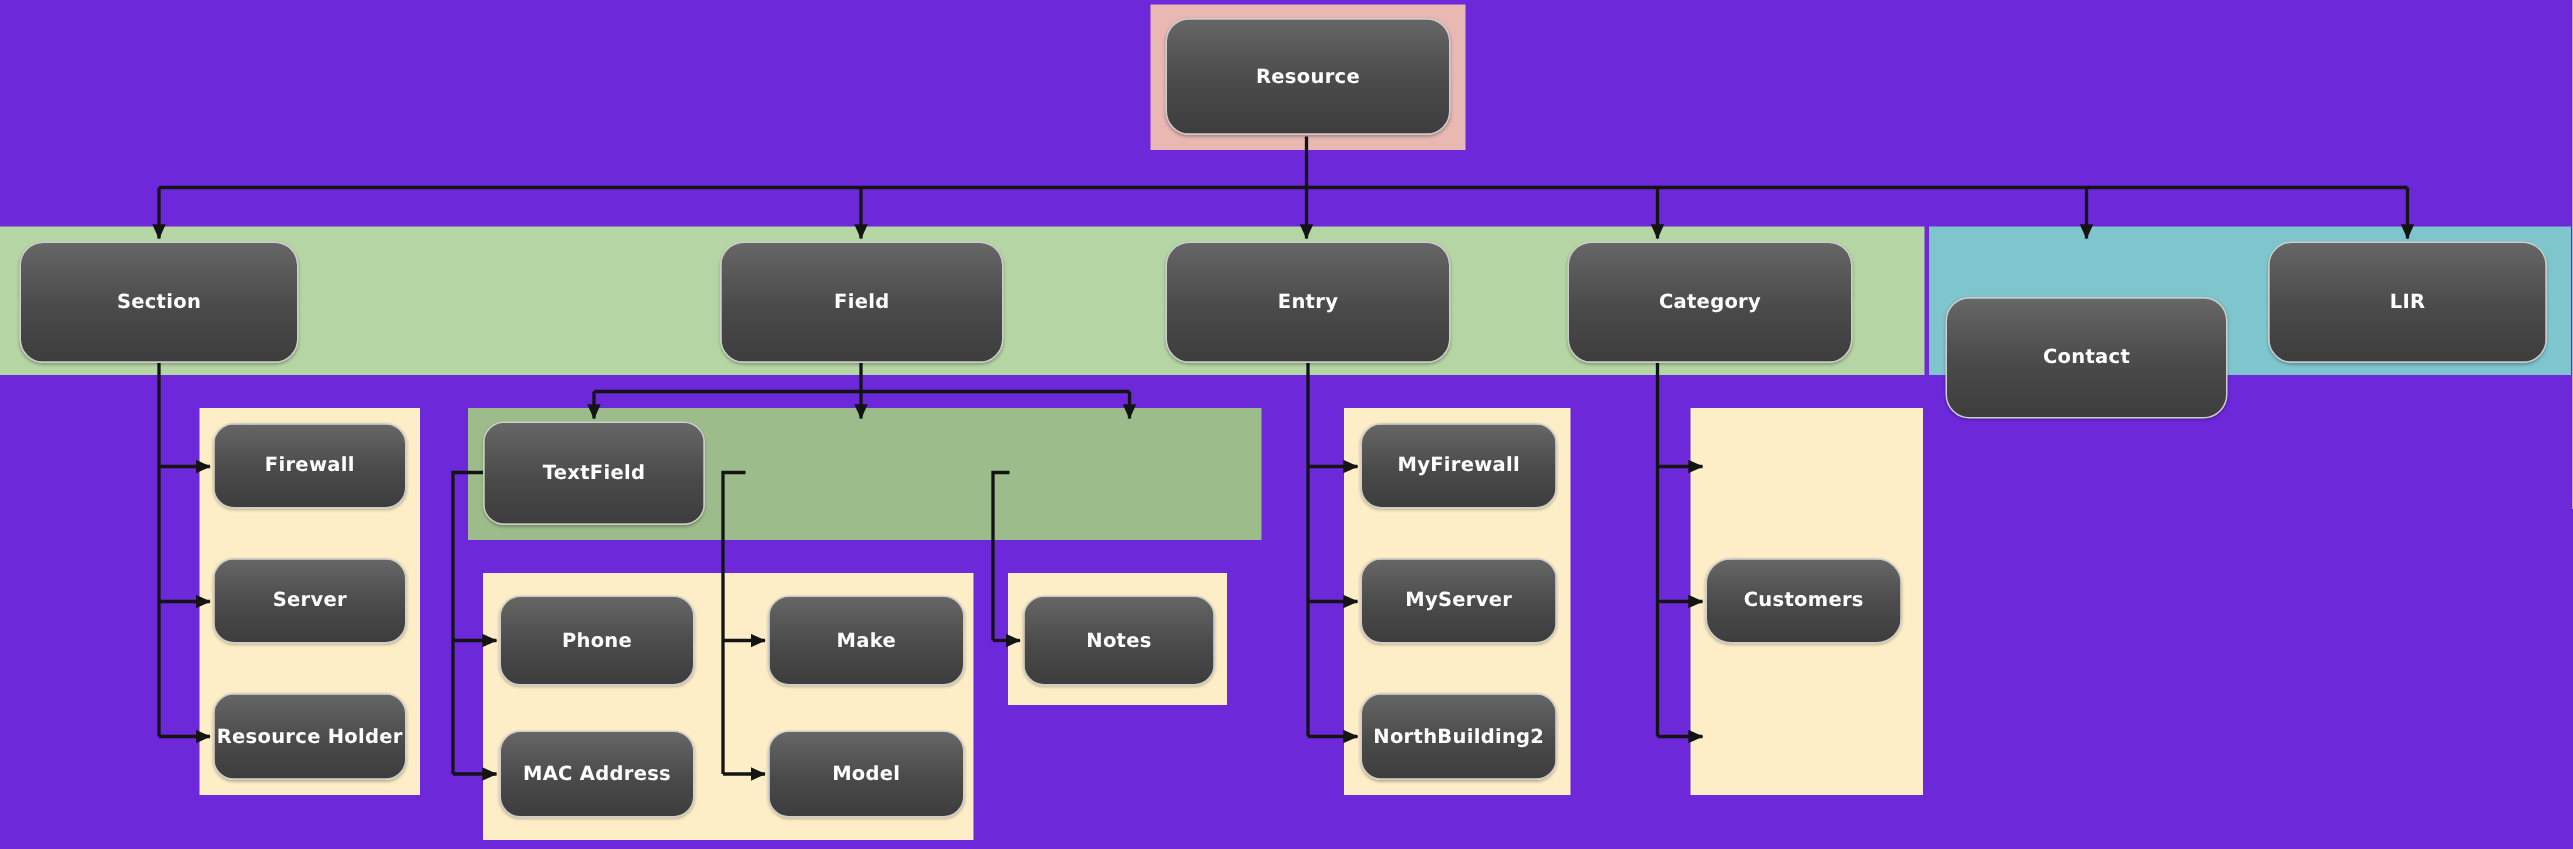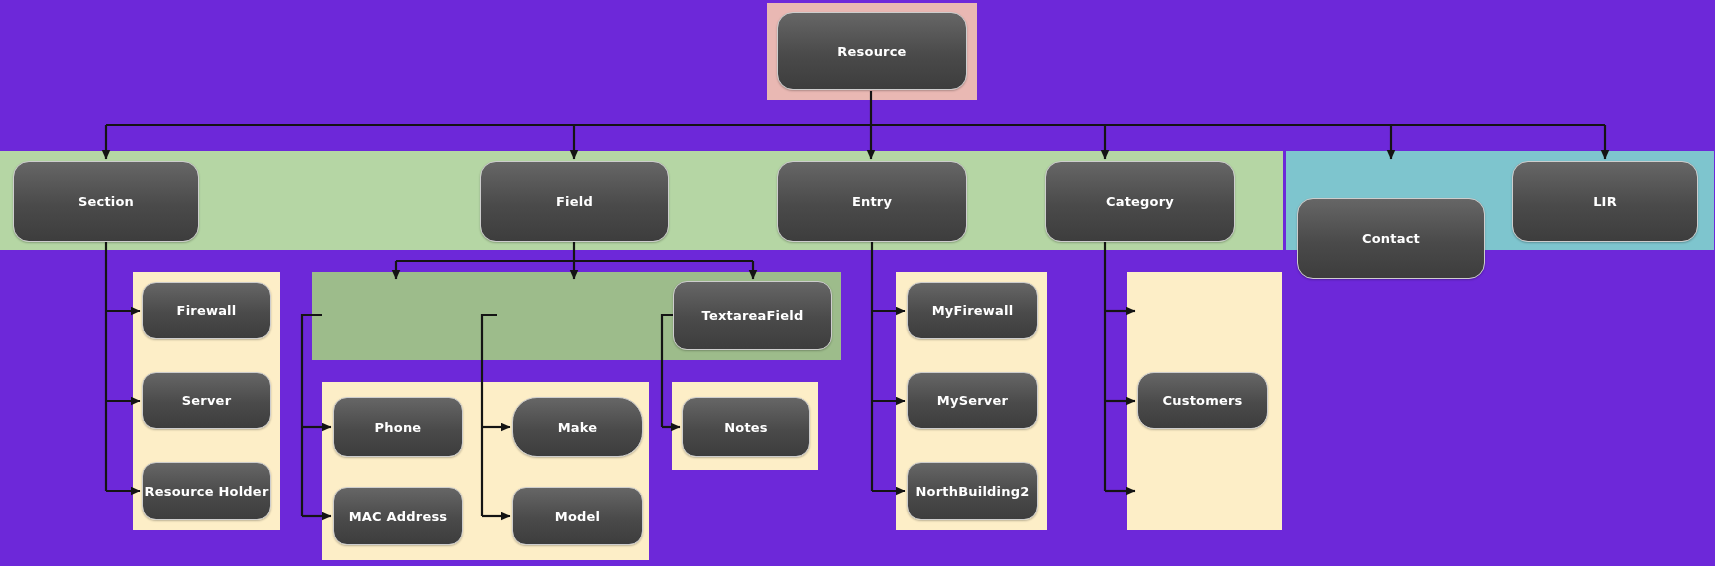--- a/index.html
+++ b/index.html
@@ -105,41 +105,41 @@
   <div class="node lvl2" style="left:1010px;top:161px;width:190px;height:81px;margin-left:35px;">
       <span>Category</span>
     </div>
   <div class="node lvl2" style="left:1297px;top:161px;width:188px;height:81px;margin-top:37px;">
       <span>Contact</span>
     </div>
   <div class="node lvl2" style="left:1512px;top:161px;width:186px;height:81px;">
       <span>LIR</span>
     </div>
 
-  <div class="node" style="left:673px;top:281px;width:159px;height:69px;">
-      <span>TextareaField</span>
+  <div class="node" style="left:322px;top:281px;width:148px;height:69px;">
+      <span>TextField</span>
     </div>
 
   <div class="node" style="left:142px;top:282px;width:129px;height:57px;">
       <span>Firewall</span>
     </div>
   <div class="node" style="left:142px;top:372px;width:129px;height:57px;">
       <span>Server</span>
     </div>
   <div class="node" style="left:142px;top:462px;width:129px;height:58px;">
       <span>Resource Holder</span>
     </div>
 
   <div class="node" style="left:333px;top:397px;width:130px;height:60px;">
       <span>Phone</span>
     </div>
   <div class="node" style="left:333px;top:487px;width:130px;height:58px;">
       <span>MAC Address</span>
     </div>
-  <div class="node" style="left:512px;top:397px;width:131px;height:60px;border-radius:25px;">
+  <div class="node" style="left:512px;top:397px;width:131px;height:60px;">
       <span>Make</span>
     </div>
   <div class="node" style="left:512px;top:487px;width:131px;height:58px;">
       <span>Model</span>
     </div>
   <div class="node" style="left:682px;top:397px;width:128px;height:60px;">
       <span>Notes</span>
     </div>
 
   <div class="node" style="left:907px;top:282px;width:131px;height:57px;">

